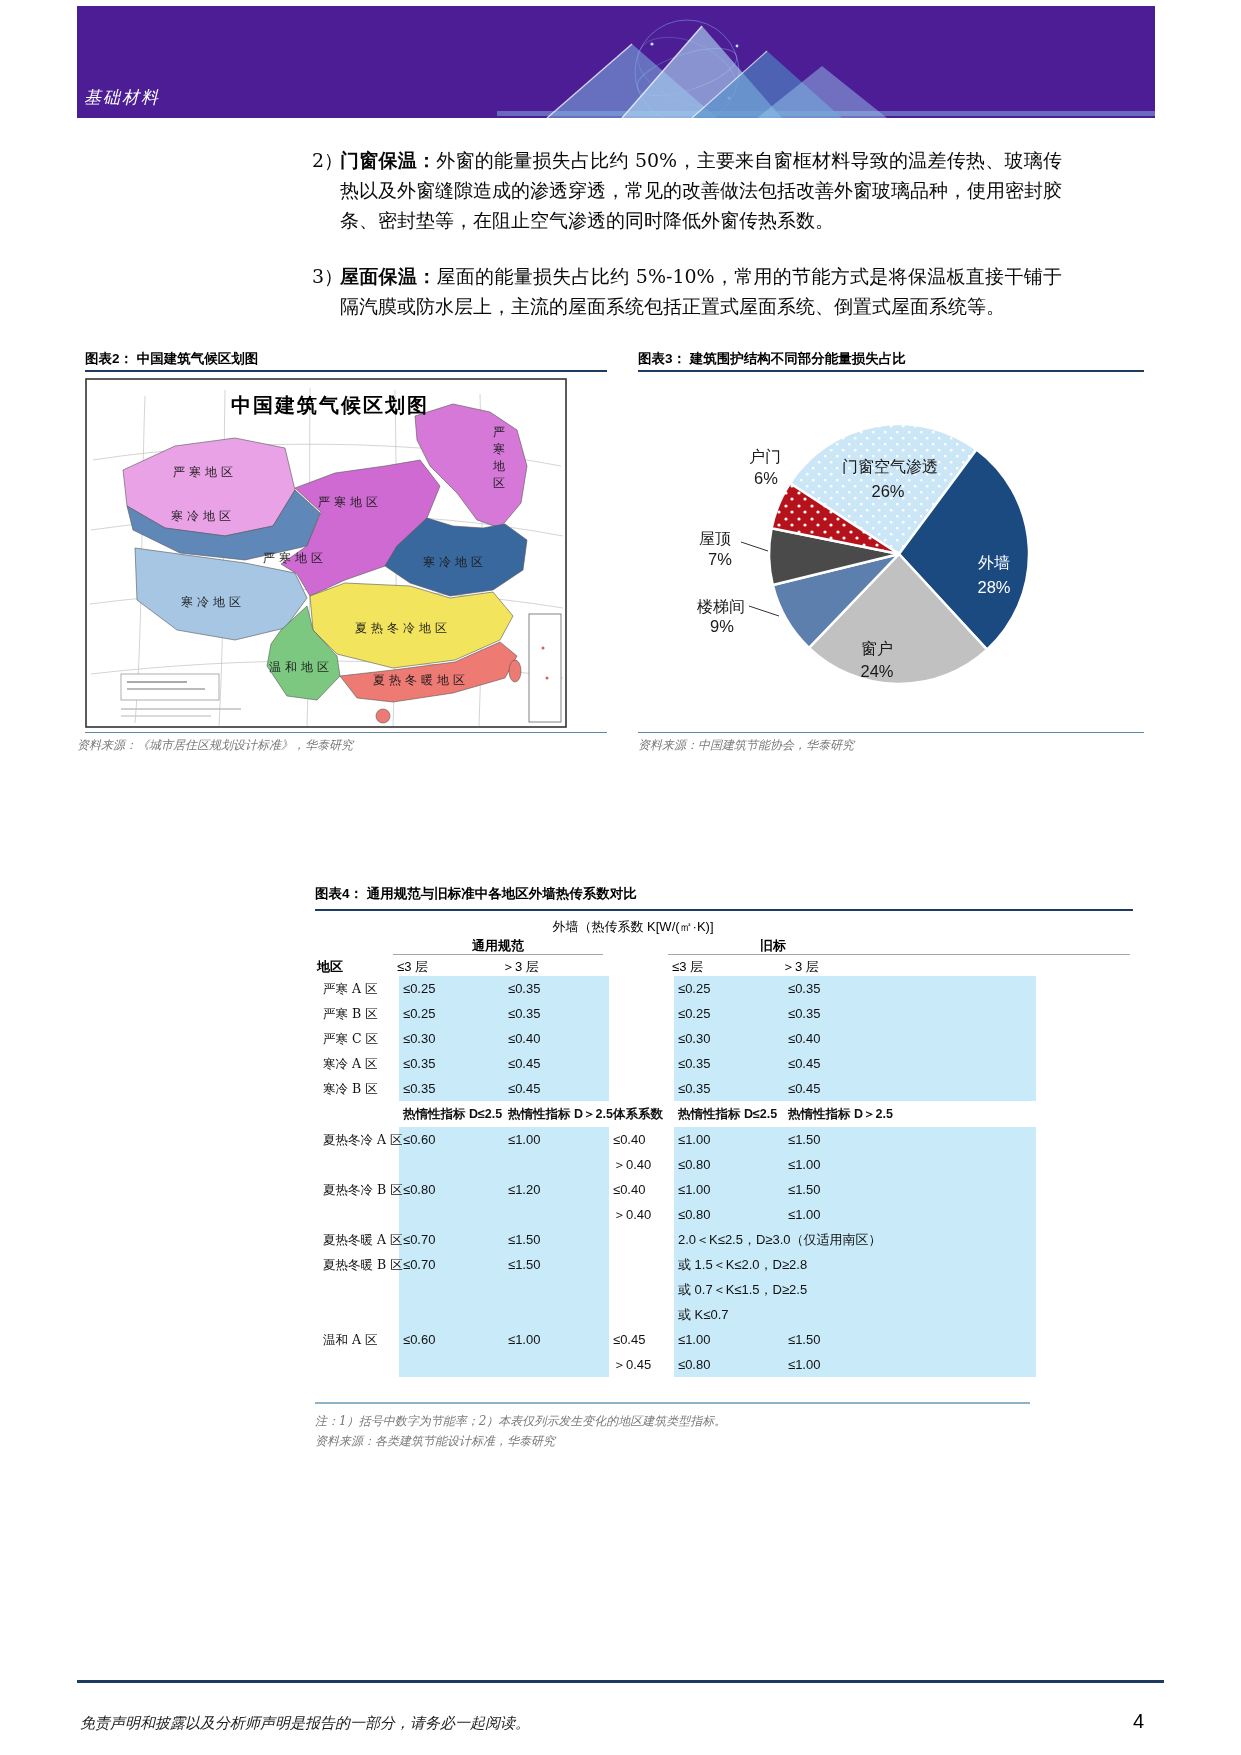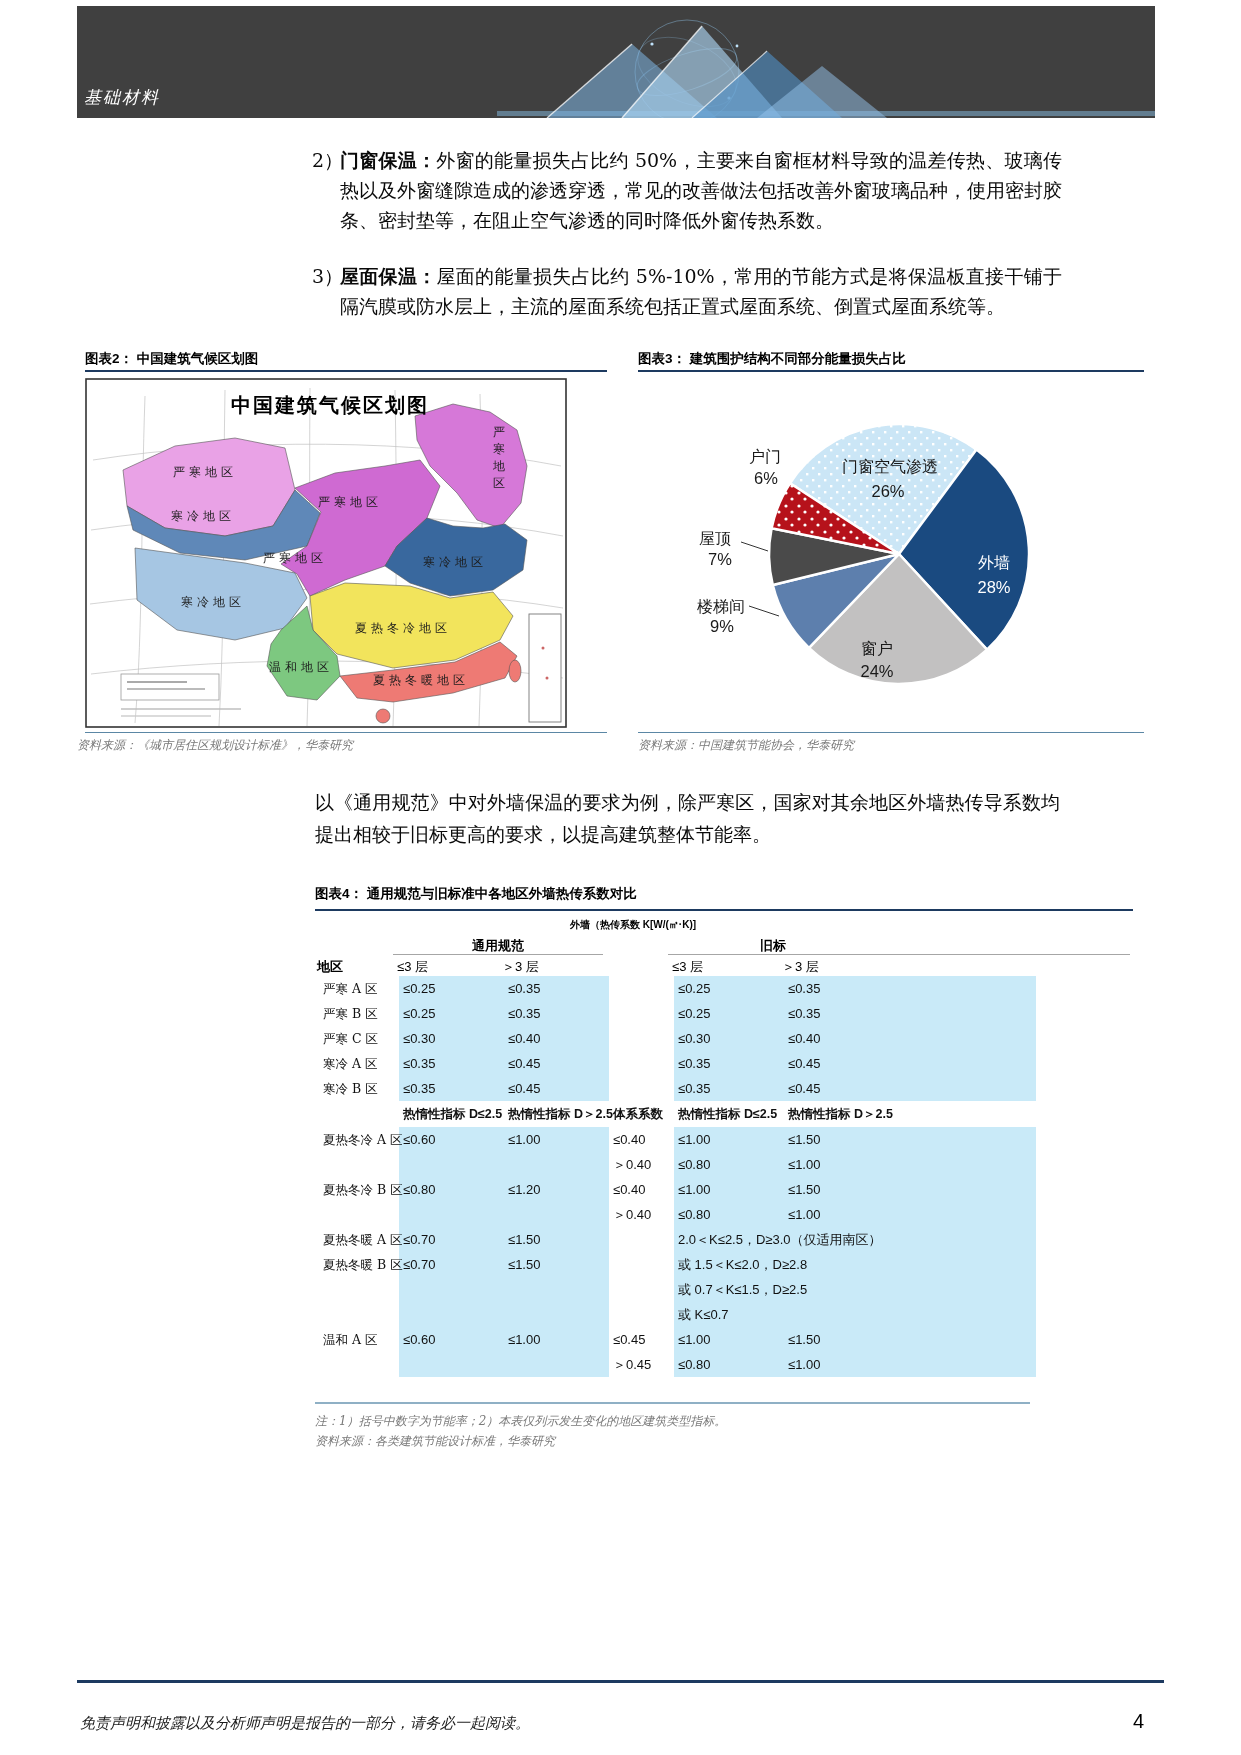--- a/index.html
+++ b/index.html
@@ -1,21 +1,21 @@
 <!DOCTYPE html>
 <html><head>
 <meta charset="utf-8">
 <style>
   html,body{margin:0;padding:0;background:#fff;}
   .page{position:relative;width:1241px;height:1755px;background:#fff;overflow:hidden;
         font-family:"Liberation Sans",sans-serif;color:#000;}
   .abs{position:absolute;}
 
   
-  .banner{left:77px;top:6px;width:1078px;height:112px;background:#404040;}
+  .banner{left:77px;top:6px;width:1078px;height:112px;background:#4c1d95;}
   .cat{position:absolute;left:7px;bottom:9px;color:#fff;font-size:17px;font-style:italic;
        letter-spacing:2px;font-family:"DejaVu Serif","Liberation Serif",serif;}
   .logo{position:absolute;right:20px;top:56px;height:52px;display:flex;align-items:flex-start;}
   .logo-txt{margin-left:8px;color:#fff;}
   .logo-cn{font-size:27px;font-weight:bold;letter-spacing:3px;line-height:30px;font-family:"Liberation Sans",sans-serif;}
   .logo-en{font-size:9.5px;font-weight:bold;letter-spacing:1.6px;line-height:12px;}
 
   
   .para{font-size:19px;line-height:30px;text-align:justify;color:#0a0a0a;
         font-family:"DejaVu Serif","Liberation Serif",serif;}
@@ -33,21 +33,21 @@
              font-family:"DejaVu Serif","Liberation Serif",serif;}
   .mz{font-size:12px;letter-spacing:4px;fill:#1c1c1c;
       font-family:"DejaVu Serif","Liberation Serif",serif;}
   .grat{stroke:#c2c2c2;stroke-width:0.7;fill:none;}
   .zone{stroke:#555;stroke-width:0.6;}
 
   .pie-name{font-size:16px;font-family:"DejaVu Serif","Liberation Serif",serif;}
   .pie-pct{font-size:16.5px;font-family:"Liberation Sans",sans-serif;}
 
   
-  .th-top{font-size:10px;font-weight:bold;text-align:center;}
+  .th-top{font-size:13px;font-weight:normal;text-align:center;}
   .th-grp{font-size:13px;font-weight:bold;text-align:center;}
   .th-line{height:1px;background:#a6a6a6;}
   .th-col{font-size:13px;white-space:nowrap;}
   .th-col.bold{font-weight:bold;}
   .trow{position:relative;width:715px;height:25px;}
   .trow.sub{height:26px;}
   .strip{position:absolute;top:0;height:100%;}
   .tc{position:absolute;top:0;font-size:13px;line-height:25px;white-space:nowrap;color:#111;
       font-family:"Liberation Sans",sans-serif;}
   .trow.sub .tc{font-weight:bold;font-size:12.5px;line-height:26px;}
@@ -183,21 +183,20 @@
         <text x="-134" y="-92" text-anchor="middle" class="pie-name" fill="#1a1a1a">户门</text>
         <text x="-133" y="-70" text-anchor="middle" class="pie-pct" fill="#1a1a1a">6%</text>
       </g>
   </svg>
 
   <div class="abs src-line" style="left:85px;top:732px;width:522px;"></div>
   <div class="abs src" style="left:77px;top:737px;">资料来源：《城市居住区规划设计标准》，华泰研究</div>
   <div class="abs src-line" style="left:638px;top:732px;width:506px;"></div>
   <div class="abs src" style="left:638px;top:737px;">资料来源：中国建筑节能协会，华泰研究</div>
 
-  <div class="abs para" style="left:315px;top:786px;width:745px;line-height:32px;">以《通用规范》中对外墙保温的要求为例，除严寒区，国家对其余地区外墙热传导系数均提出相较于旧标更高的要求，以提高建筑整体节能率。</div>
 
   <div class="abs" style="left:315px;top:885px;width:820px;height:585px;">
     <div class="abs fig-cap" style="left:0;top:0;">图表4： 通用规范与旧标准中各地区外墙热传系数对比</div>
     <div class="abs cap-line" style="left:0;top:24px;width:818px;"></div>
 
     <div class="abs th-top" style="left:78px;top:33px;width:480px;">外墙（热传系数 K[W/(㎡·K)]</div>
 
     <div class="abs th-grp" style="left:78px;top:52px;width:210px;">通用规范</div>
     <div class="abs th-grp" style="left:353px;top:52px;width:210px;">旧标</div>
     <div class="abs th-line" style="left:78px;top:69px;width:210px;"></div>

